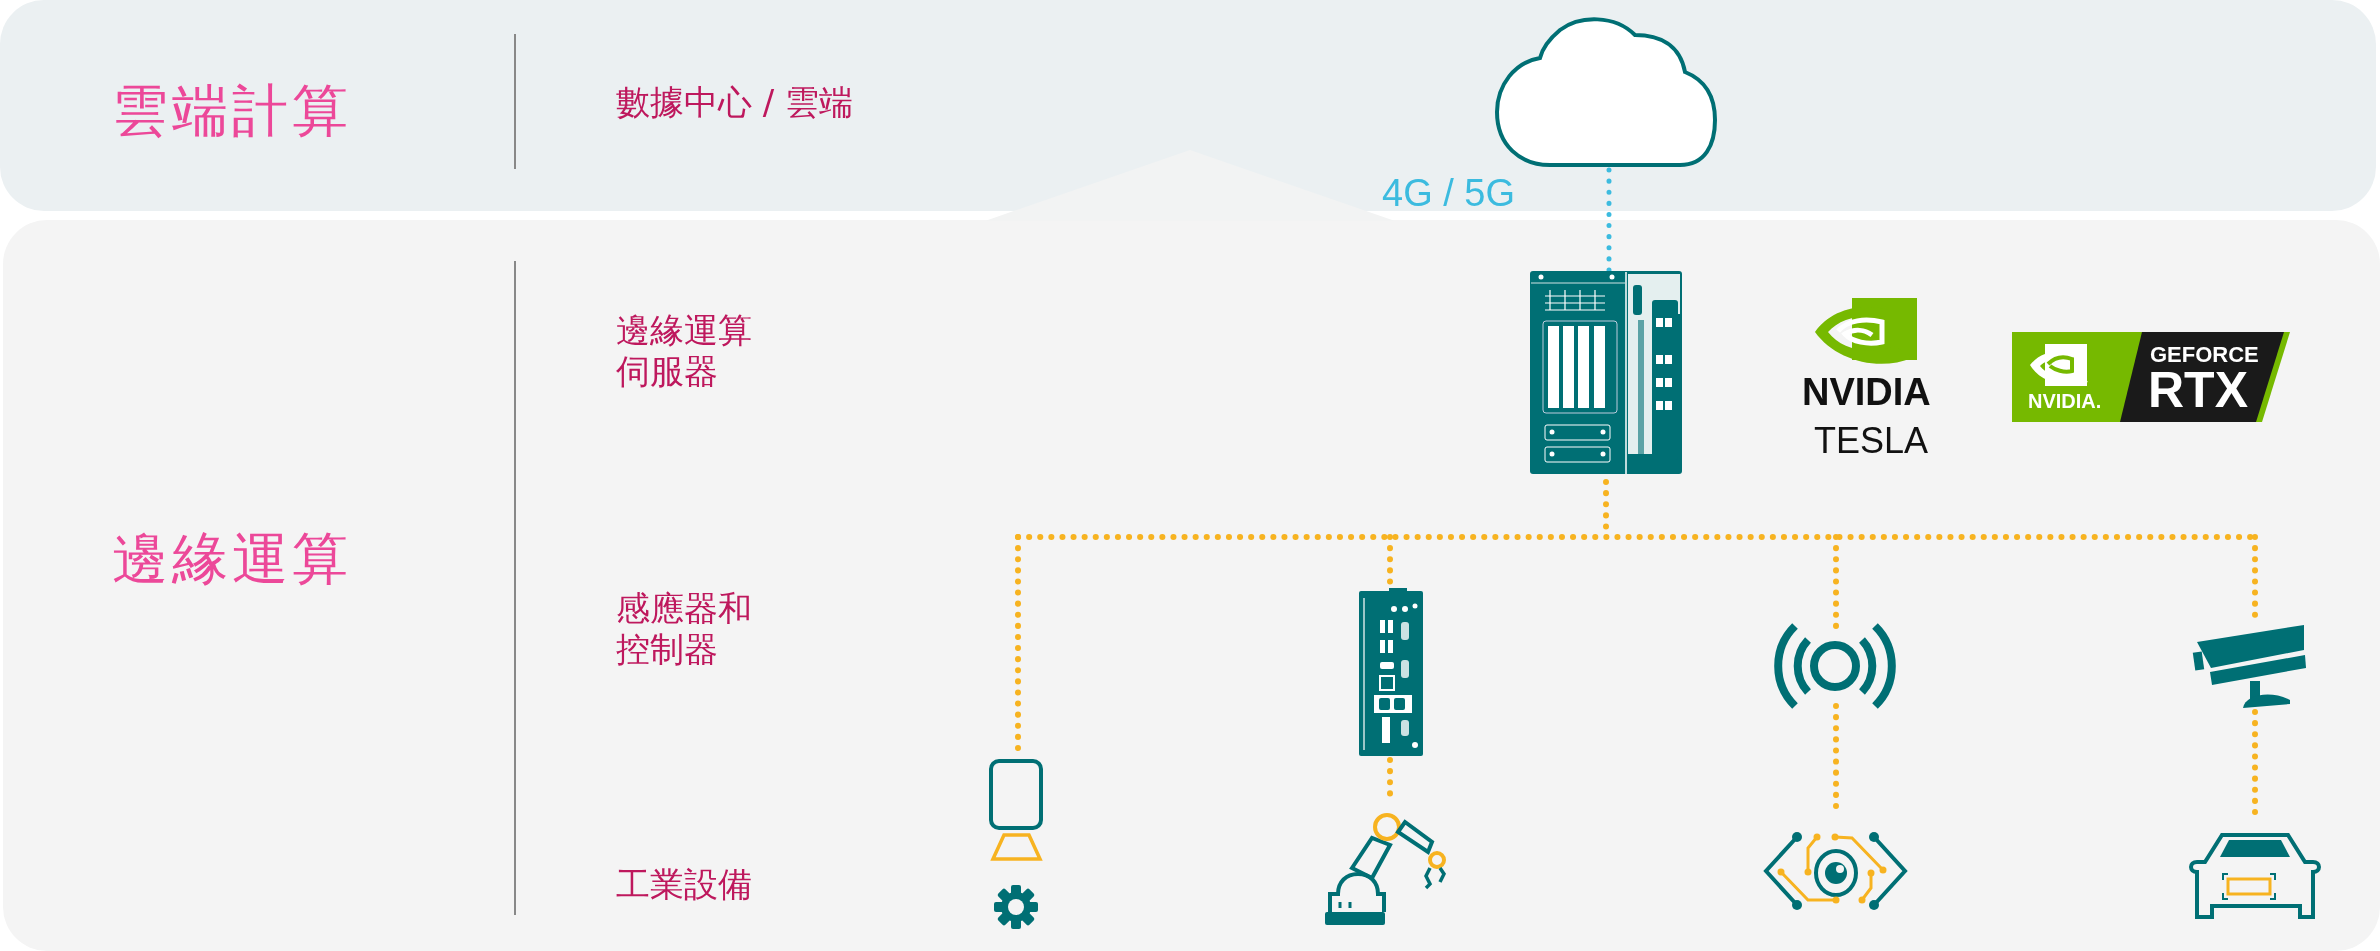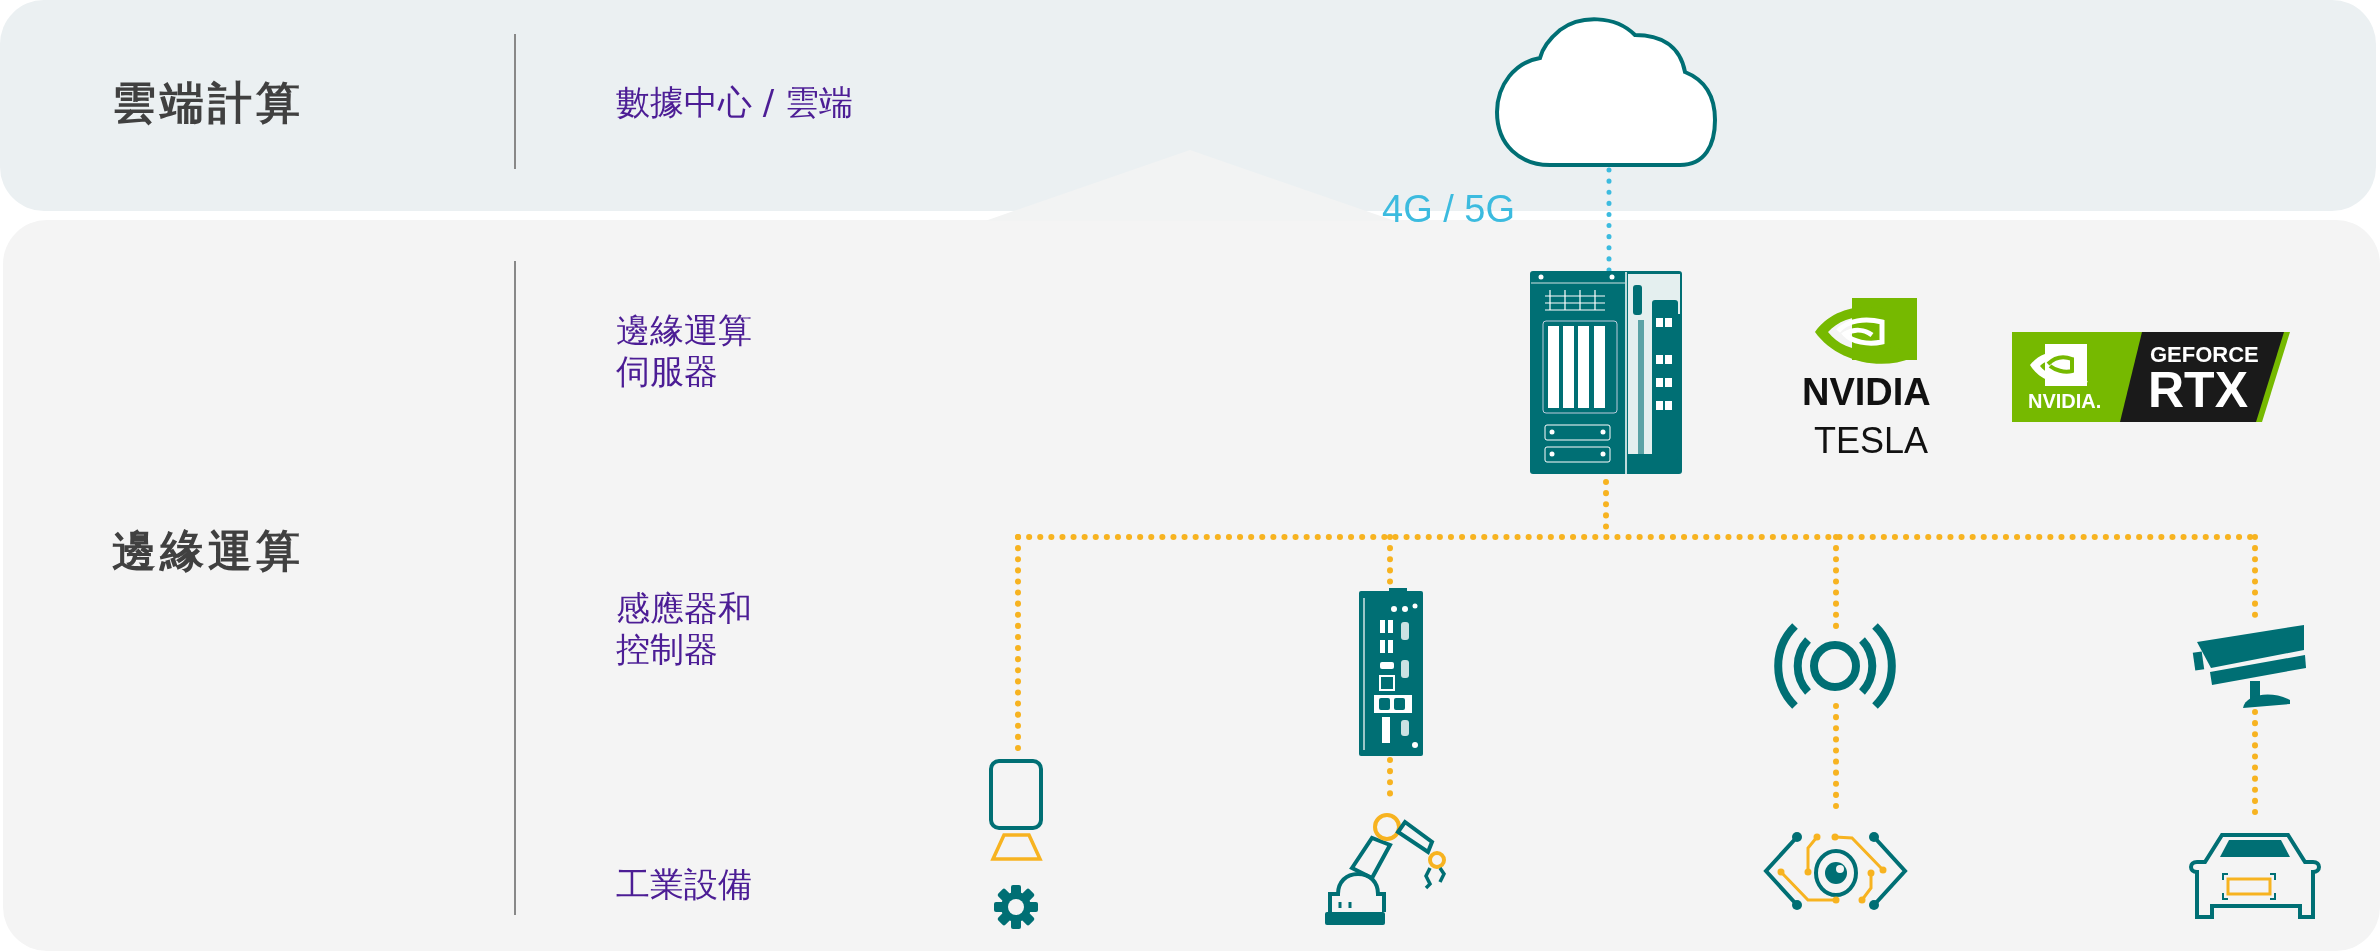--- a/index.html
+++ b/index.html
@@ -14,26 +14,26 @@
     left: 0; top: 0; width: 2376px; height: 211px;
     background: #ebf0f2; border-radius: 0 0 44px 44px;
     border-top-left-radius: 44px; border-top-right-radius: 44px;
   }
   #edge-panel {
     left: 3px; top: 220px; width: 2377px; height: 731px;
     background: #f4f4f4; border-radius: 44px;
   }
   .roof { position: absolute; left: 0; top: 0; }
   .section-title {
-    position: absolute; font-weight: bold; font-size: 44px;
-    letter-spacing: 4px; color: #404040; white-space: nowrap;
+    position: absolute; font-weight: normal; font-size: 56px;
+    letter-spacing: 4px; color: #ec4899; white-space: nowrap;
   }
   .tier-label {
     position: absolute; font-size: 34px; line-height: 41px;
-    color: #4c1d95; white-space: pre-line;
+    color: #be185d; white-space: pre-line;
   }
   .divider { position: absolute; width: 2px; background: #888; }
   .net-label {
     position: absolute; font-family: "Liberation Sans", sans-serif;
     font-size: 38px; color: #3cbbdf; white-space: nowrap;
   }
   svg.layer { position: absolute; left: 0; top: 0; }
   .logo-text { font-family: "Liberation Sans", sans-serif; font-weight: bold; }
 </style>
 </head>
@@ -52,21 +52,21 @@
 <div class="divider" style="left:514px; top:34px; height:135px;"></div>
 <div class="divider" style="left:514px; top:261px; height:654px;"></div>
 
 <div class="tier-label" style="left:616px; top:82px;">數據中心 / 雲端</div>
 <div class="tier-label" style="left:616px; top:310px;">邊緣運算
 伺服器</div>
 <div class="tier-label" style="left:616px; top:588px;">感應器和
 控制器</div>
 <div class="tier-label" style="left:616px; top:864px;">工業設備</div>
 
-<div class="net-label" style="left:1382px; top:188px;">4G / 5G</div>
+<div class="net-label" style="left:1382px; top:172px;">4G / 5G</div>
 
 <svg class="layer" width="2380" height="951">
 
   <g stroke="#3cbbdf" stroke-width="5" stroke-linecap="round" stroke-dasharray="0.1 11">
     <line x1="1609" y1="170" x2="1609" y2="270"></line>
   </g>
   <g stroke="#f7b320" stroke-width="6" stroke-linecap="round" stroke-dasharray="0.1 11">
     <line x1="1606" y1="482" x2="1606" y2="537"></line>
     <line x1="1018" y1="537" x2="2255" y2="537"></line>
     <line x1="1018" y1="537" x2="1018" y2="755"></line>

